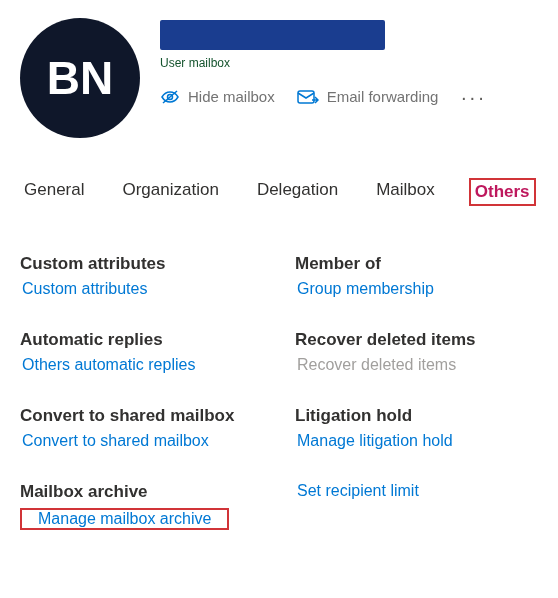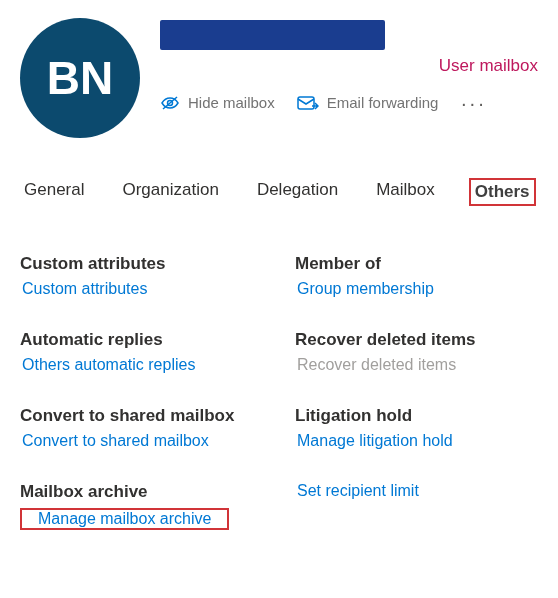--- a/index.html
+++ b/index.html
@@ -14,45 +14,44 @@
   .header {
     display: flex;
     align-items: flex-start;
     gap: 20px;
     margin-bottom: 40px;
   }
   .avatar {
     width: 120px;
     height: 120px;
     border-radius: 50%;
-    background: #0c4a6e;
+    background: #0f172a;
     color: #ffffff;
     display: flex;
     align-items: center;
     justify-content: center;
     font-size: 46px;
     font-weight: 600;
     flex-shrink: 0;
   }
   .header-right {
     flex: 1;
     padding-top: 2px;
   }
   .name-block {
     width: 225px;
     height: 30px;
     background: #1a3d8f;
     border-radius: 2px;
     margin-bottom: 6px;
   }
   .subtitle {
-    font-size: 17px;
-    color: #be185d;
+    font-size: 12px;
+    color: #14532d;
     margin-bottom: 18px;
-    text-align: right;
   }
   .actions {
     display: flex;
     align-items: center;
     gap: 22px;
   }
   .action {
     display: flex;
     align-items: center;
     gap: 8px;
@@ -71,21 +70,21 @@
   .tabs {
     display: flex;
     gap: 30px;
     font-size: 17px;
     color: #323130;
     margin-bottom: 48px;
   }
   .tab { cursor: pointer; padding: 2px 4px; }
   .tab.active {
     font-weight: 700;
-    color: #404040;
+    color: #be185d;
   }
   .tab.highlighted {
     border: 2px solid #d13438;
   }
   .grid {
     display: grid;
     grid-template-columns: 1fr 1fr;
     column-gap: 40px;
     row-gap: 34px;
     gap: 32px;

